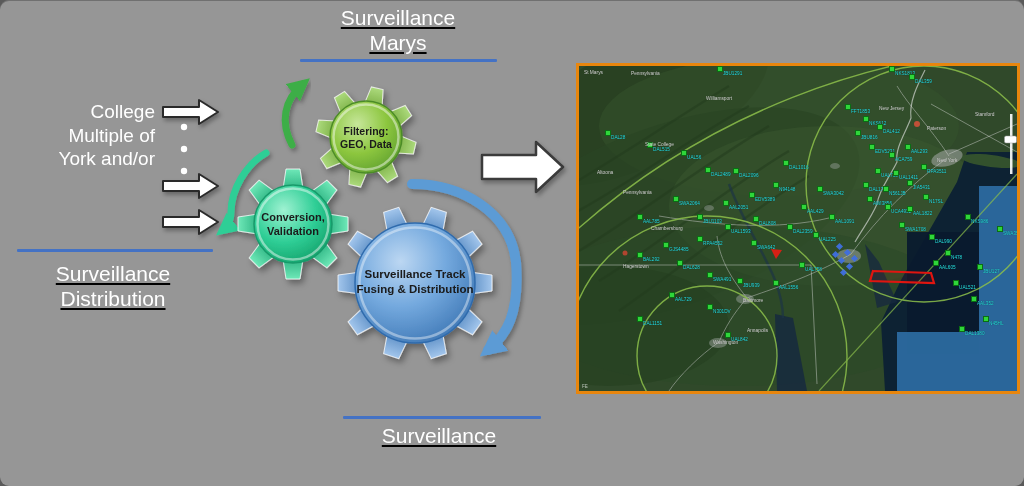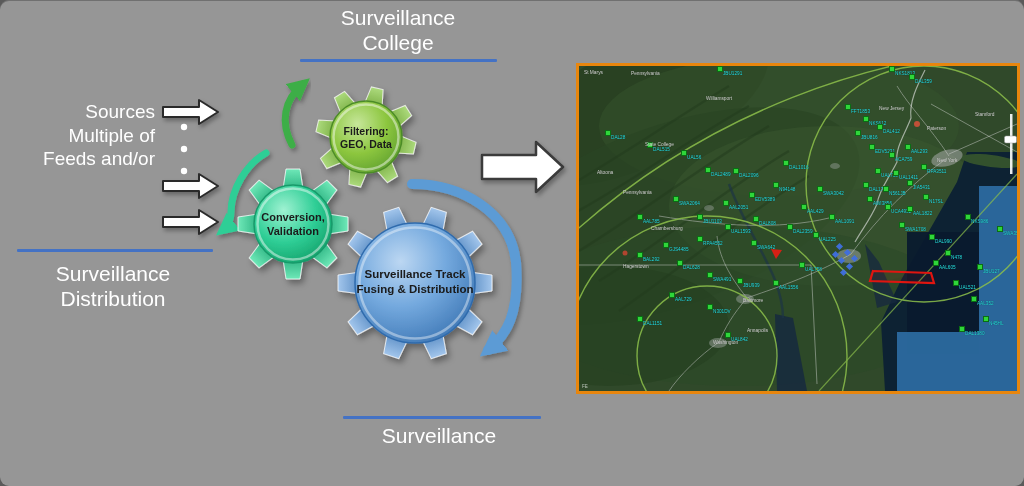--- a/index.html
+++ b/index.html
@@ -1,20 +1,20 @@
 <!DOCTYPE html>
 <html><head>
 <meta charset="utf-8">
 <style>
   html,body{margin:0;padding:0;background:#5a5a5a;}
   .canvas{position:relative;width:1024px;height:486px;background:#969696;border-radius:9px;
           overflow:hidden;font-family:"Liberation Sans",sans-serif;
           box-shadow:inset 0 1px 0 rgba(0,0,0,.25);}
   .t-line{color:#fff;text-align:center;font-size:21px;line-height:25px;font-weight:400;}
-  .title{position:absolute;}
+  .title{position:absolute;text-decoration:underline;}
   .title-fusion{left:298px;top:5px;width:200px;}
   .title-acq{left:8px;top:261px;width:210px;}
   .title-dist{left:338px;top:423px;width:202px;}
   .rule{position:absolute;height:3px;background:#4472C4;border-radius:1px;}
   .rule-fusion{left:300px;top:59px;width:197px;}
   .rule-acq{left:17px;top:249px;width:196px;}
   .rule-dist{left:343px;top:416px;width:198px;}
   .src-block{position:absolute;left:0;top:100px;width:155px;text-align:right;color:#fff;
              font-size:19px;line-height:23.5px;}
   .feeds-block{position:absolute;left:0;top:210px;width:155px;text-align:right;color:#fff;font-size:19px;}
@@ -33,28 +33,28 @@
   .map-attrib{position:absolute;left:3px;bottom:2px;color:#fff;font-size:6px;transform:scale(.75);
               transform-origin:left bottom;opacity:.65;}
 </style>
 </head>
 <body>
 
 <div class="canvas">
 
   <div class="title title-fusion">
     <div class="t-line">Surveillance</div>
-    <div class="t-line">College</div>
+    <div class="t-line">Marys</div>
   </div>
   <div class="rule rule-fusion"></div>
 
   <div class="src-block">
-    <div>Sources</div>
+    <div>College</div>
     <div>Multiple of</div>
-    <div>Feeds and/or</div>
+    <div>York and/or</div>
   </div>
 
   <div class="rule rule-acq"></div>
   <div class="title title-acq">
     <div class="t-line">Surveillance</div>
     <div class="t-line">Distribution</div>
   </div>
 
   <div class="rule rule-dist"></div>
   <div class="title title-dist">

